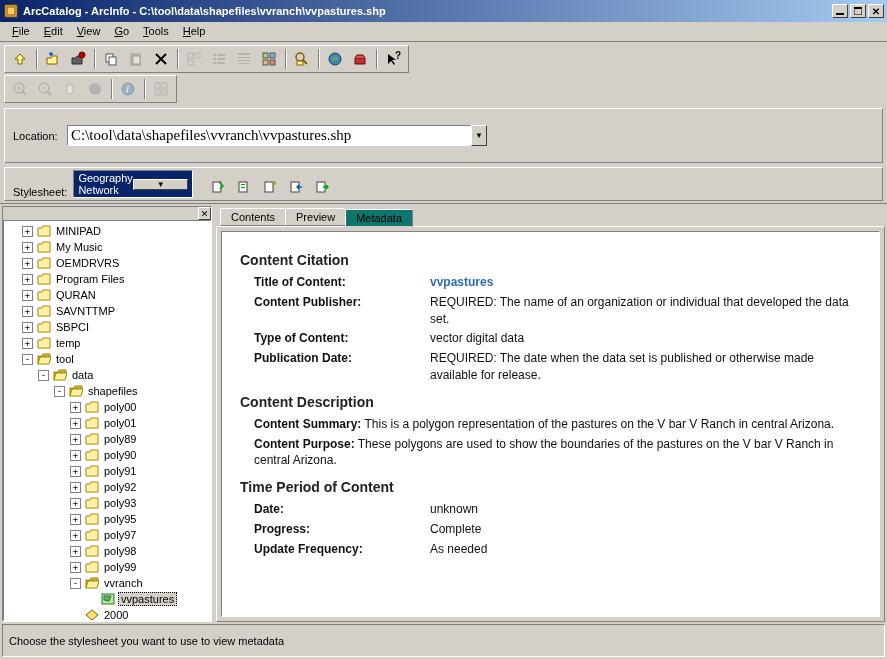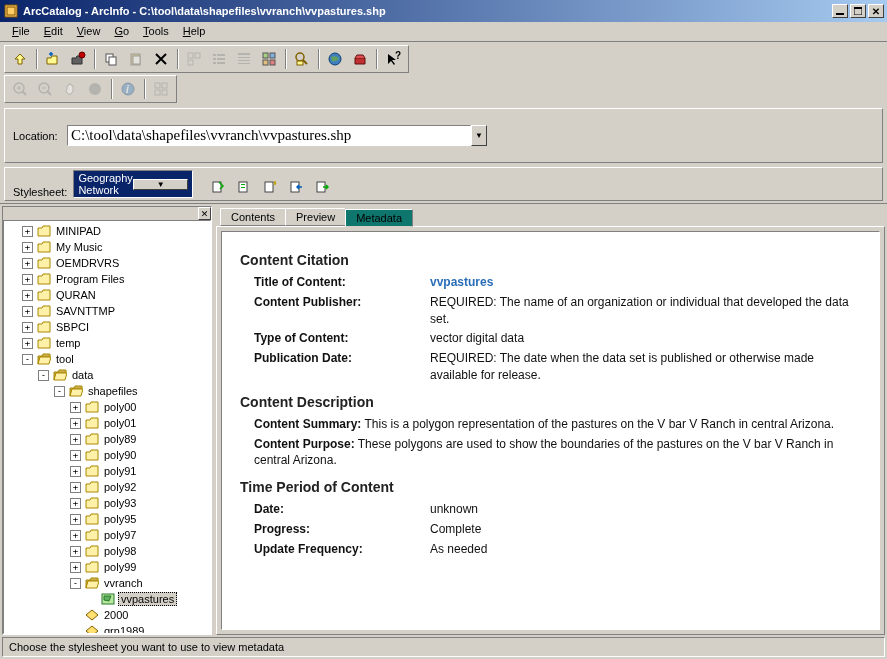--- a/index.html
+++ b/index.html
@@ -56,21 +56,21 @@
 .tab-body { flex: 1; border: 1px solid; border-color: #fff #808080 #808080 #fff; background: #d4d0c8; padding: 4px; display: flex; }
 .metadata-view { flex: 1; background: white; border: 1px solid; border-color: #808080 #fff #fff #808080; overflow-y: scroll; padding: 10px 18px; font-family: Verdana, Arial, sans-serif; font-size: 12px; color: #111; }
 .metadata-view h2 { font-family: Verdana, Arial, sans-serif; font-size: 14px; font-weight: bold; margin: 10px 0 6px 0; color: #222; }
 .metadata-view .field-row { display: flex; margin: 3px 0 3px 14px; line-height: 1.4; }
 .metadata-view .field-label { font-weight: bold; flex: 0 0 176px; }
 .metadata-view .field-val { flex: 1; }
 .metadata-view .link-val { color: #2a6eb8; font-weight: bold; }
 .metadata-view .desc-row { margin: 3px 0 3px 14px; line-height: 1.4; }
 .metadata-view .desc-row b { font-weight: bold; }
 
-.statusbar { height: 20px; border-top: 1px solid #fff; background: #d4d0c8; padding: 2px 6px; font-size: 11px; display: flex; align-items: center; border: 1px solid; border-color: #808080 #fff #fff #808080; margin: 0 2px 2px 2px; }
+.statusbar { height: 33px; border-top: 1px solid #fff; background: #d4d0c8; padding: 2px 6px; font-size: 11px; display: flex; align-items: center; border: 1px solid; border-color: #808080 #fff #fff #808080; margin: 0 2px 2px 2px; }
 
 svg { display: block; }
 
 
 ::-webkit-scrollbar { width: 16px; height: 16px; }
 ::-webkit-scrollbar-track { background: #d4d0c8; }
 ::-webkit-scrollbar-thumb { background: #d4d0c8; border: 1px solid; border-color: #fff #404040 #404040 #fff; }
 ::-webkit-scrollbar-button { background: #d4d0c8; border: 1px solid; border-color: #fff #404040 #404040 #fff; height: 16px; }
 </style>
 </head>

